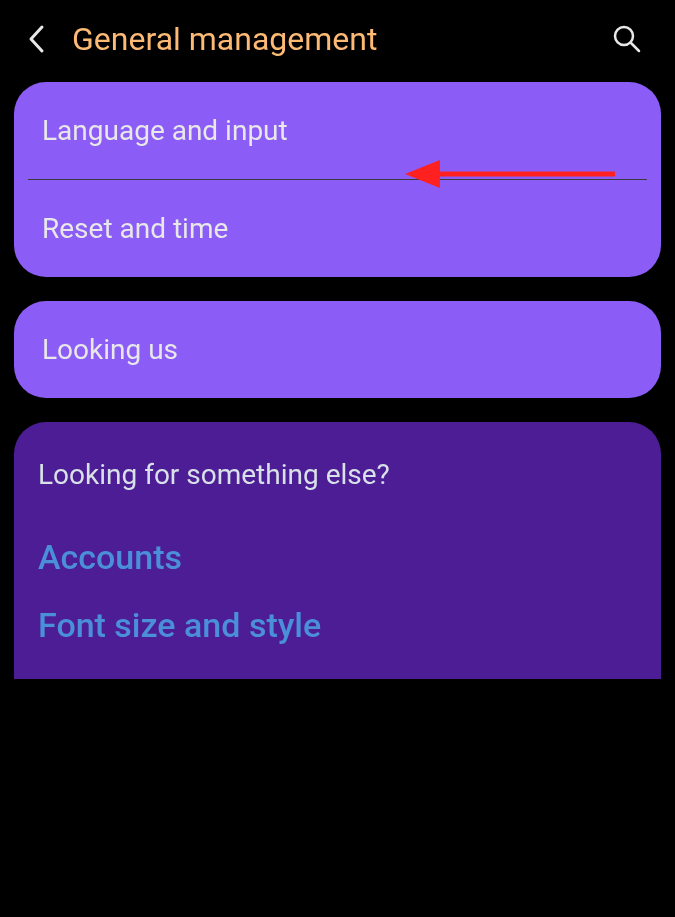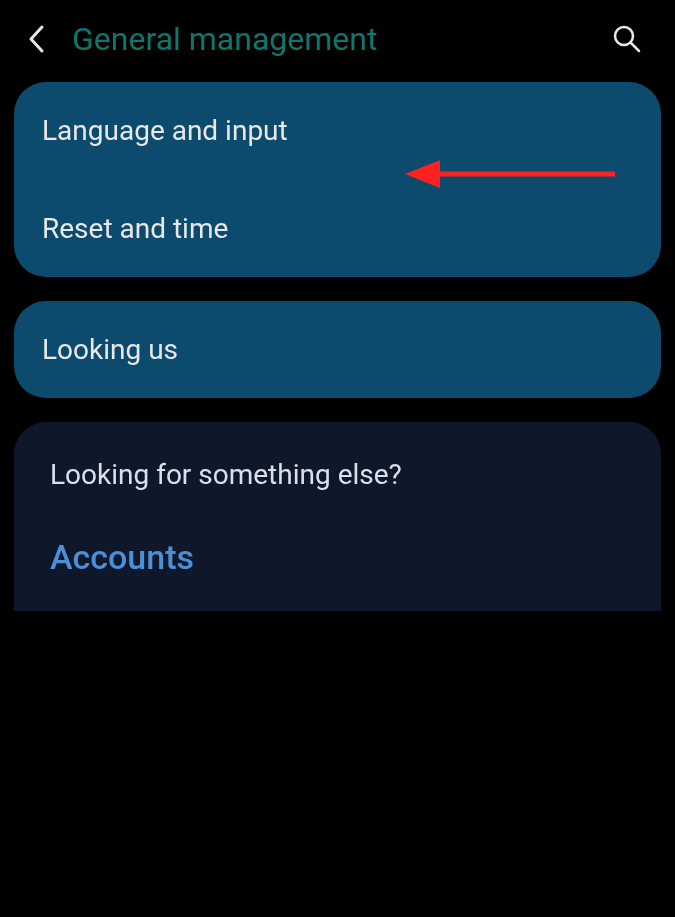--- a/index.html
+++ b/index.html
@@ -23,59 +23,59 @@
     }
     .back-icon {
       color: #e8e8e8;
       width: 24px;
       height: 36px;
       display: flex;
       align-items: center;
       justify-content: center;
     }
     .page-title {
-      color: #0f766e;
+      color: #fdba74;
       font-size: 32px;
       font-weight: 400;
       flex: 1;
     }
     .search-icon {
       color: #e8e8e8;
       width: 32px;
       height: 32px;
       display: flex;
       align-items: center;
       justify-content: center;
       margin-right: 8px;
     }
     .content {
       padding: 0 14px;
     }
     .card {
-      background: #0c4a6e;
+      background: #8b5cf6;
       border-radius: 32px;
       margin-bottom: 24px;
       overflow: hidden;
     }
     .list-item {
       padding: 32px 28px;
       color: #e8e8e8;
       font-size: 28px;
       font-weight: 400;
       position: relative;
     }
     .divider {
       height: 1px;
       background: #3a3a3a;
       margin: 0 14px;
     }
     .suggestions-card {
-      background: #0f172a;
+      background: #4c1d95;
       border-radius: 32px 32px 0 0;
-      padding: 36px 28px 20px 36px;
+      padding: 36px 28px 20px 24px;
     }
     .suggestions-title {
       color: #d8e0e8;
       font-size: 28px;
       font-weight: 400;
       margin-bottom: 32px;
     }
     .suggestion-link {
       color: #4a8fd8;
       font-size: 34px;
@@ -125,20 +125,23 @@
       <span>Looking us</span>
     </div>
   </div>
 
 
   <div class="suggestions-card">
     <div class="suggestions-title">Looking for something else?</div>
     <div class="suggestion-link">
       <span>Accounts</span>
     </div>
+    <div class="suggestion-link">
+      <span>Font size and style</span>
+    </div>
   </div>
 
 </div>
 
 <svg class="arrow-annotation" width="220" height="40" viewBox="0 0 220 40">
   <line x1="210" y1="20" x2="25" y2="20" stroke="#ff2020" stroke-width="5"></line>
   <polygon points="0,20 35,6 35,34" fill="#ff2020"></polygon>
 </svg>
 
 </body></html>

